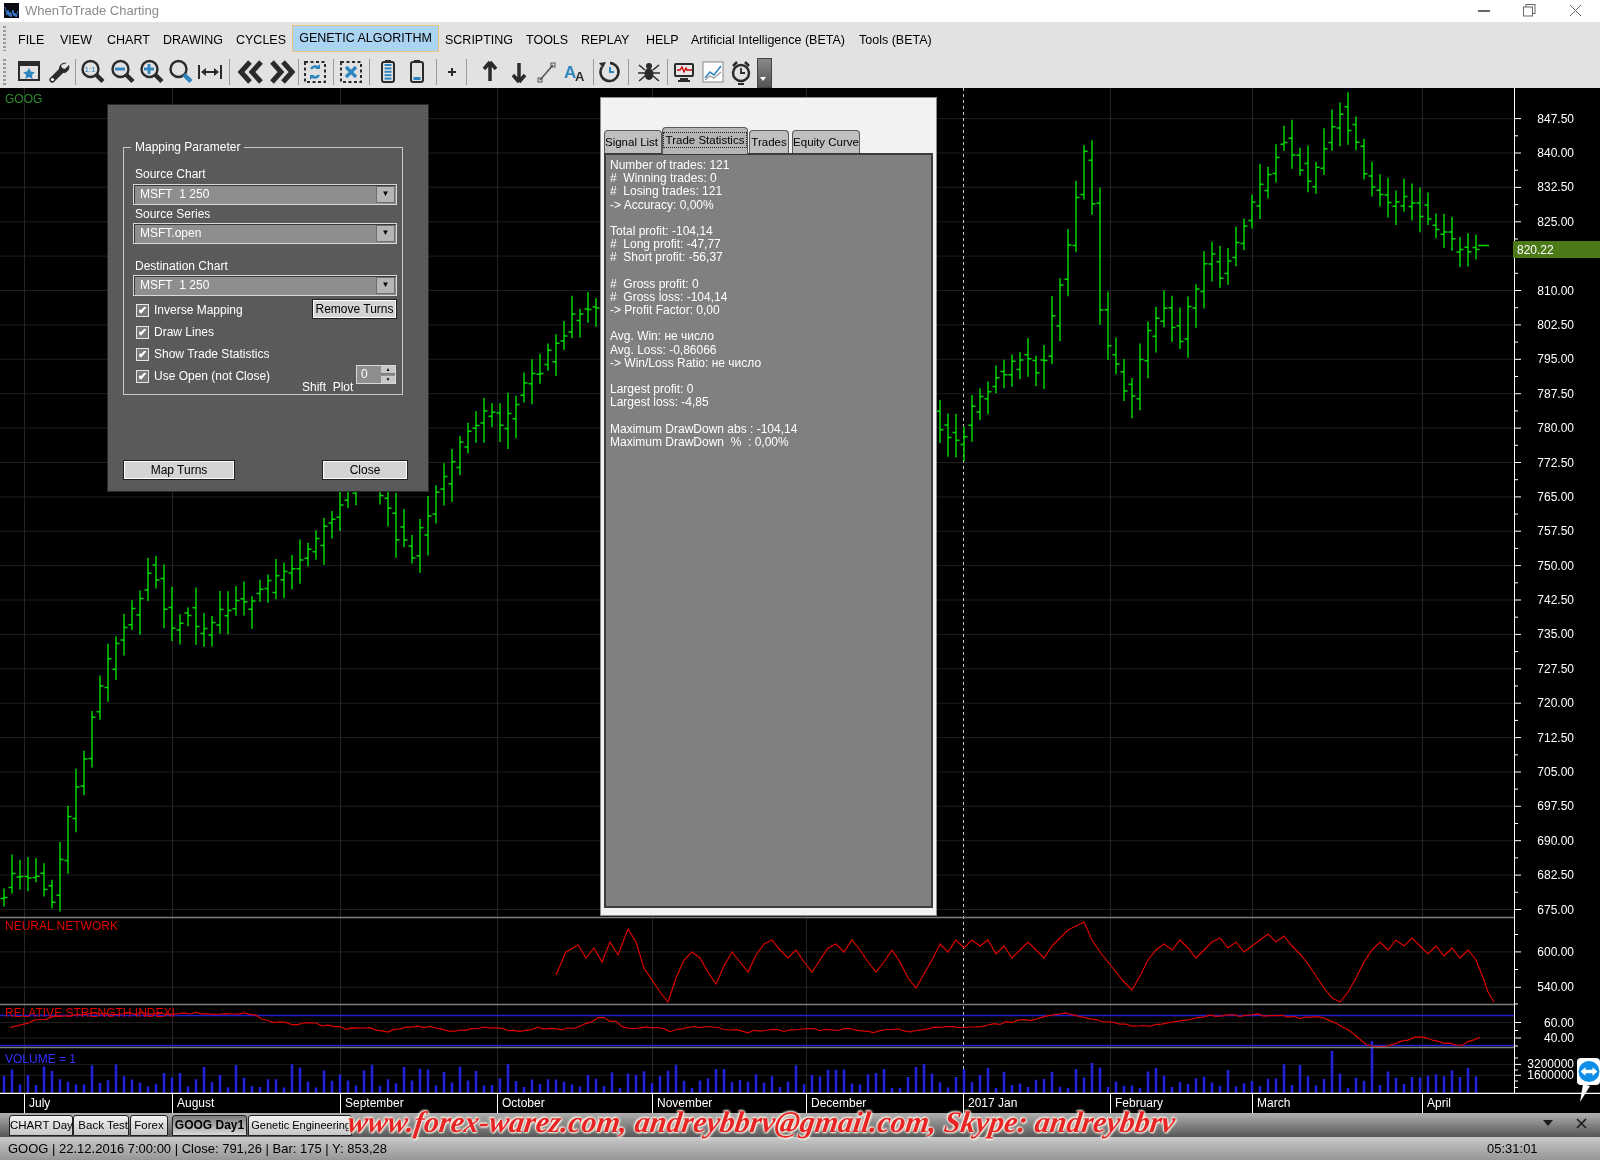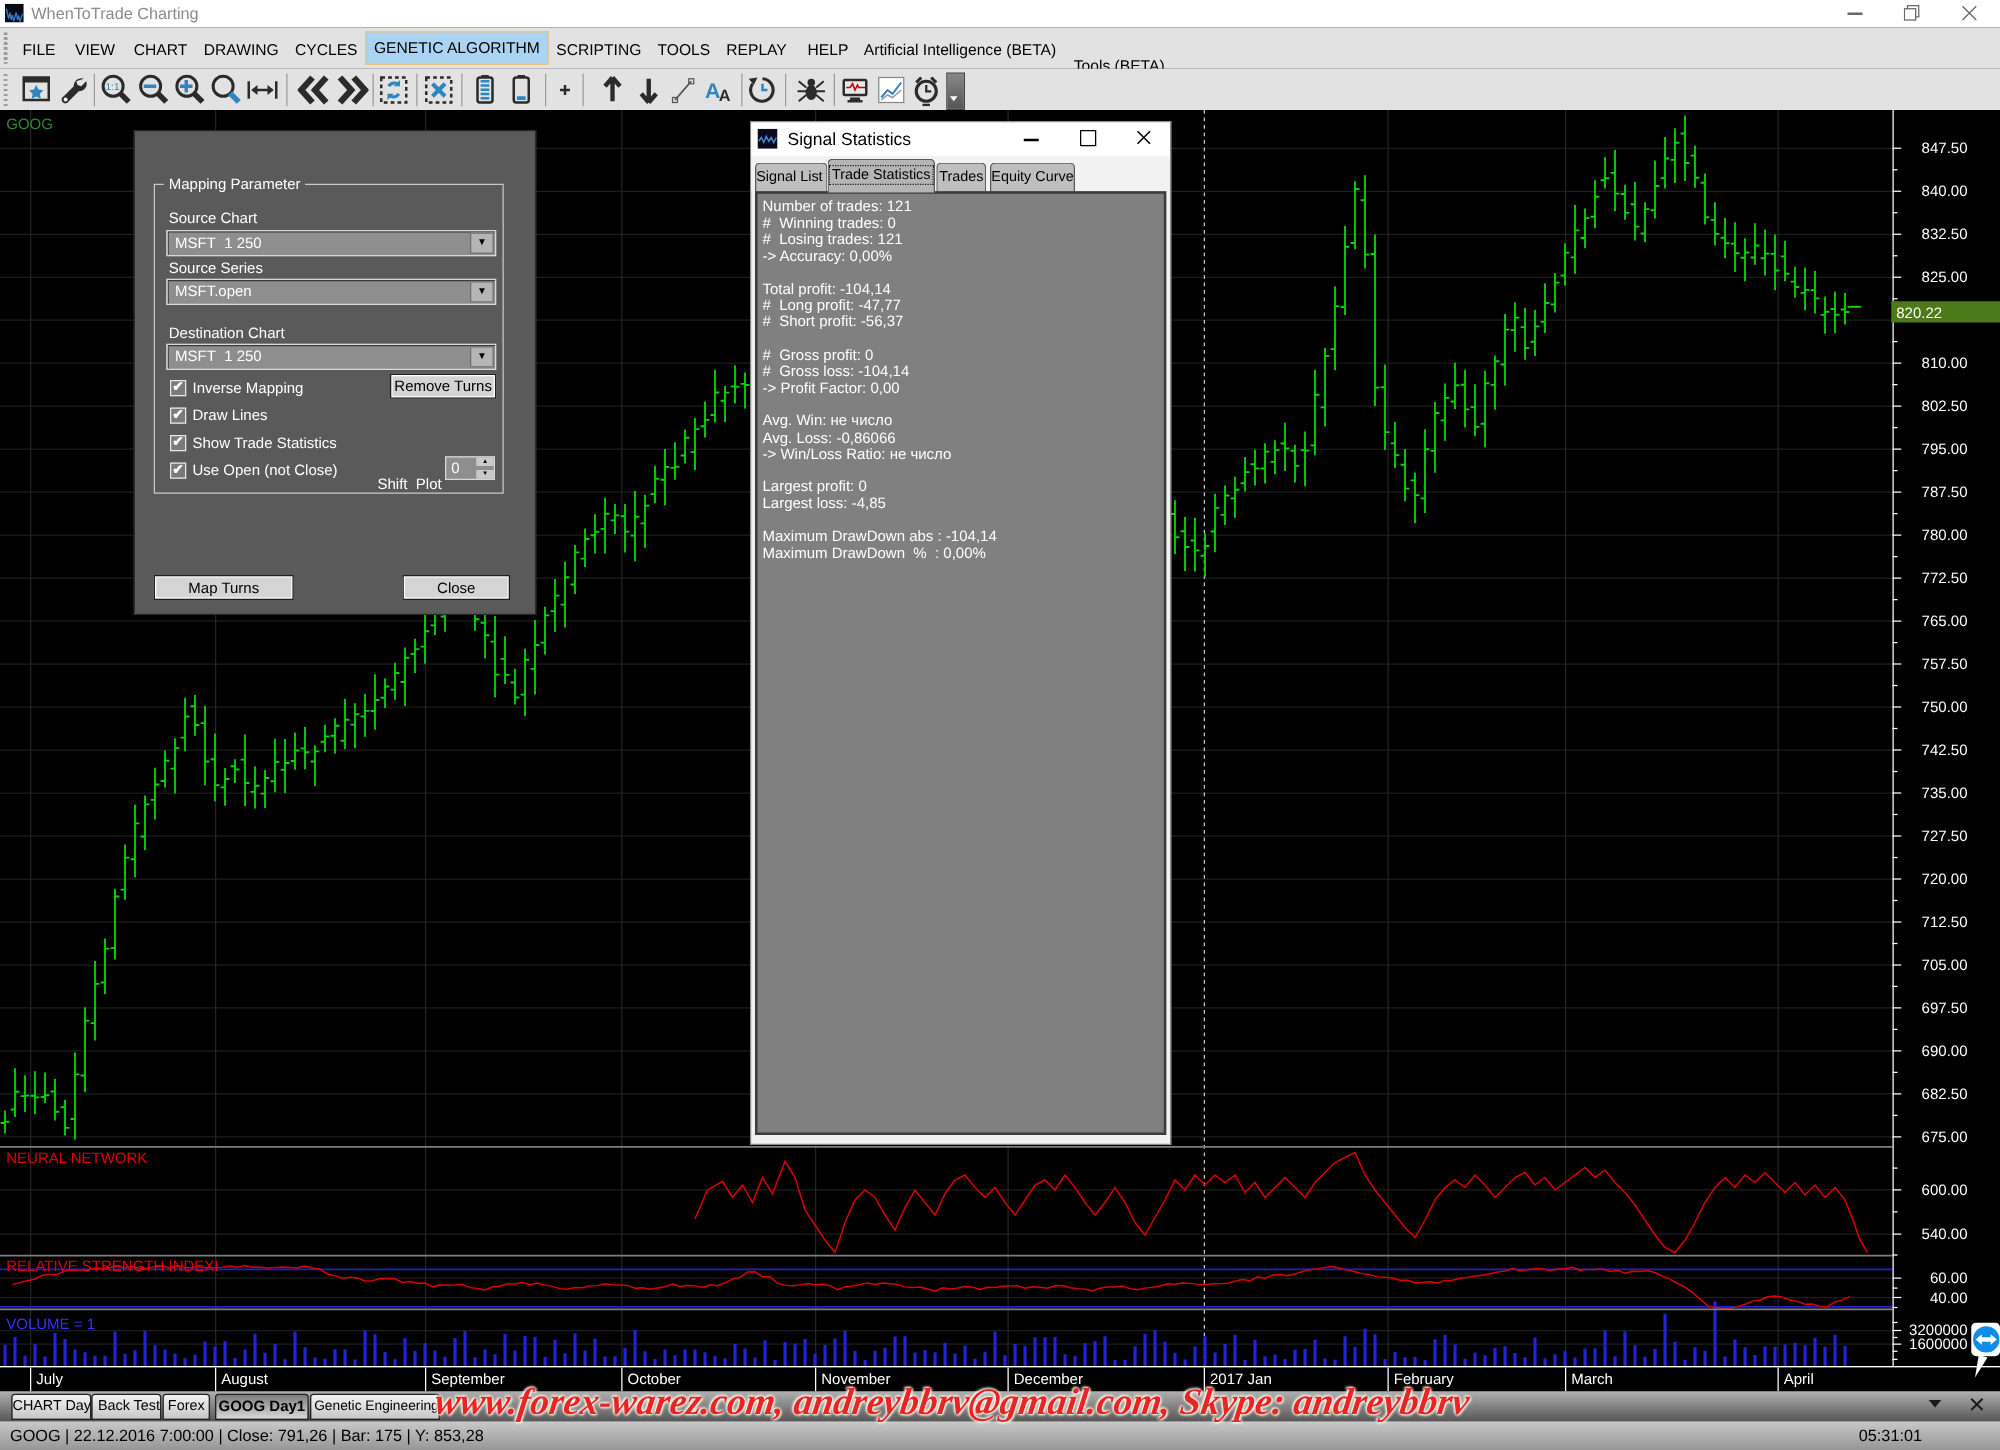--- a/index.html
+++ b/index.html
@@ -24,21 +24,21 @@
 <span style="position:absolute;left:18px;top:11px">FILE</span>
     <span style="position:absolute;left:60px;top:11px">VIEW</span>
     <span style="position:absolute;left:107px;top:11px">CHART</span>
     <span style="position:absolute;left:163px;top:11px">DRAWING</span>
     <span style="position:absolute;left:236px;top:11px">CYCLES</span>
     <span style="position:absolute;left:445px;top:11px">SCRIPTING</span>
     <span style="position:absolute;left:526px;top:11px">TOOLS</span>
     <span style="position:absolute;left:581px;top:11px">REPLAY</span>
     <span style="position:absolute;left:646px;top:11px">HELP</span>
     <span style="position:absolute;left:691px;top:11px">Artificial Intelligence (BETA)</span>
-    <span style="position:absolute;left:859px;top:24px">Tools (BETA)</span>
+    <span style="position:absolute;left:859px;top:11px">Tools (BETA)</span>
     <span style="position:absolute;left:292px;top:3px;width:145px;height:25px;background:#abd3f2;border:1px solid #e8c27a;text-align:center;line-height:25px">GENETIC ALGORITHM</span>
 </div>
 <div style="position:absolute;left:0;top:55px;width:1600px;height:33px;background:#e2e2e2;border-bottom:1px solid #888">
 <div style="position:absolute;left:3px;top:4px;width:3px;height:26px;background:repeating-linear-gradient(#9a9a9a 0 2px,#e2e2e2 2px 4px)"></div>
     <div style="position:absolute;left:17px;top:4px;width:24px;height:26px"><svg width="24" height="26">
         <rect x="2" y="3" width="20" height="18" fill="none" stroke="#2b2b2b" stroke-width="2"></rect>
         <rect x="2" y="3" width="20" height="4" fill="#2b2b2b"></rect>
         <path d="M12 9l1.8 3.6 4 .6-2.9 2.8.7 4-3.6-1.9-3.6 1.9.7-4-2.9-2.8 4-.6z" fill="#2e86c1"></path>
       </svg></div>
     <div style="position:absolute;left:47px;top:4px;width:24px;height:26px"><svg width="24" height="26">
@@ -394,32 +394,20 @@
     <span style="position:absolute;left:4px;top:1px;color:#fff;font-size:12px">0</span>
     <span style="position:absolute;right:0;top:0;width:14px;height:7px;background:#c9c9c9;border-bottom:1px solid #777;font-size:5px;color:#000;text-align:center;line-height:7px">▲</span>
     <span style="position:absolute;right:0;bottom:0;width:14px;height:7px;background:#c9c9c9;font-size:5px;color:#000;text-align:center;line-height:7px">▼</span>
   </div>
  </div>
  <div style="position:absolute;left:15px;top:355px;width:110px;height:18px;background:#d4d4d4;border:1px solid #1f1f1f;box-shadow:inset 0 0 0 1px #fff;color:#000;font-size:12px;text-align:center;line-height:18px">Map Turns</div>
  <div style="position:absolute;left:214px;top:355px;width:84px;height:18px;background:#d4d4d4;border:1px solid #1f1f1f;box-shadow:inset 0 0 0 1px #fff;color:#000;font-size:12px;text-align:center;line-height:18px">Close</div>
 </div>
 
 <div style="position:absolute;left:600px;top:97px;width:337px;height:819px;background:#f2f2f2;border:1px solid #8a8a8a;box-sizing:border-box;z-index:30;font-family:'Liberation Sans',sans-serif">
- <div style="position:absolute;left:0;top:0;width:100%;height:27px;background:#fff">
-   <svg style="position:absolute;left:5px;top:5px" width="16" height="16">
-        <rect width="16" height="16" fill="#0a0a18"></rect>
-        <path d="M1 10l2-3 2 4 2-5 2 4 2-3 2 4 2-4" stroke="#4488dd" stroke-width="1.2" fill="none"></path>
-      </svg>
-   <span style="position:absolute;left:29px;top:5px;color:#000;font-size:14px">Signal Statistics</span>
-   <span style="position:absolute;left:218px;top:13px;width:12px;height:1.5px;background:#000"></span>
-   <span style="position:absolute;left:263px;top:6px;width:11px;height:11px;border:1.5px solid #000"></span>
-   <svg style="position:absolute;left:308px;top:6px" width="12" height="12">
-        <path d="M1 1l10 10M11 1L1 11" stroke="#000" stroke-width="1.3"></path>
-      </svg>
- </div>
  <div style="position:absolute;left:0;top:27px;width:100%;height:28px;background:#f2f2f2"></div>
  <div style="position:absolute;left:3px;top:32px;width:56px;height:23px;background:#bfbfbf;border:1px solid #5a5a5a;border-bottom:none;border-radius:4px 4px 0 0;font-size:11.5px;color:#000;line-height:23px;white-space:nowrap">Signal List</div>
  <div style="position:absolute;left:61px;top:29px;width:84px;height:26px;background:#b5b5b5;border:1px solid #5a5a5a;border-bottom:none;border-radius:4px 4px 0 0;font-size:12px;color:#000;text-align:center;line-height:24px;z-index:2;white-space:nowrap;font-size:11.5px"><span style="outline:1px dotted #222;padding:1px 2px">Trade Statistics</span></div>
  <div style="position:absolute;left:148px;top:32px;width:38px;height:23px;background:#bfbfbf;border:1px solid #5a5a5a;border-bottom:none;border-radius:4px 4px 0 0;font-size:11.5px;color:#000;text-align:center;line-height:23px;white-space:nowrap">Trades</div>
  <div style="position:absolute;left:191px;top:32px;width:66px;height:23px;background:#bfbfbf;border:1px solid #5a5a5a;border-bottom:none;border-radius:4px 4px 0 0;font-size:11.5px;color:#000;text-align:center;line-height:23px;white-space:nowrap">Equity Curve</div>
  <div style="position:absolute;left:3px;top:55px;width:329px;height:755px;background:#808080;border:2px solid #3c3c3c;box-sizing:border-box">
    <div style="position:absolute;left:4px;top:3px;color:#fff;font-size:12px">
         <div style="height:13.2px;white-space:pre">Number of trades: 121</div>
         <div style="height:13.2px;white-space:pre">#&nbsp; Winning trades: 0</div>
         <div style="height:13.2px;white-space:pre">#&nbsp; Losing trades: 121</div>

